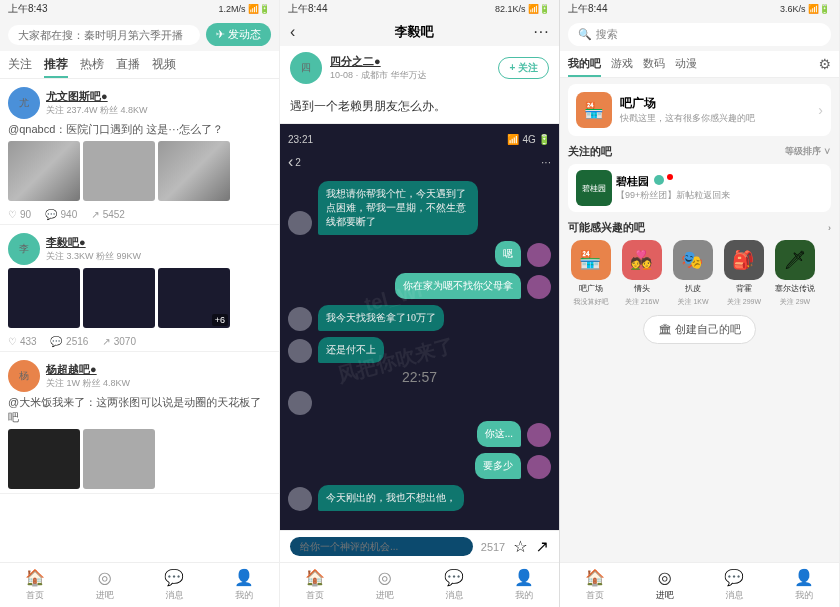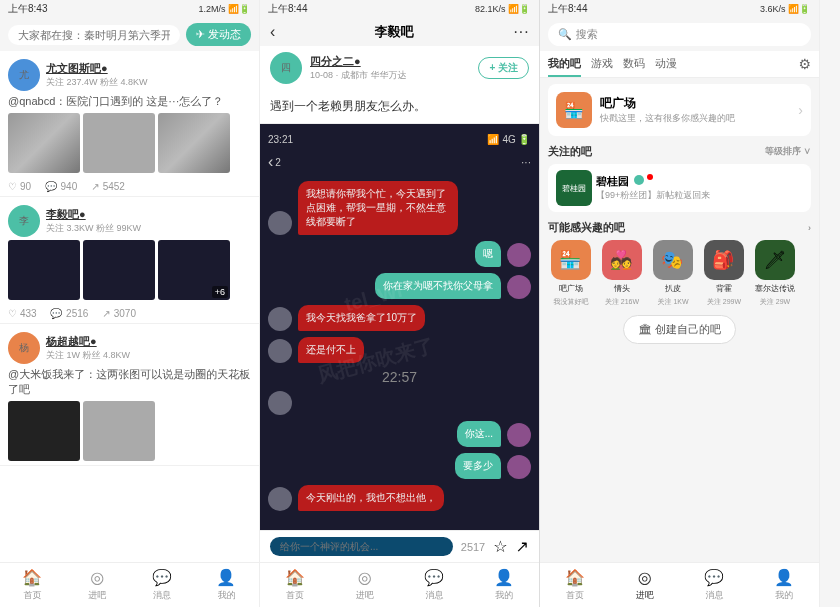--- a/index.html
+++ b/index.html
@@ -7,21 +7,21 @@
       width: 840px;
       height: 607px;
       font-family: -apple-system, "PingFang SC", "Microsoft YaHei", sans-serif;
       display: flex;
       overflow: hidden;
       background: #f5f5f5;
     }
 
     
     .panel {
-      width: 260px;
+      width: 280px;
       height: 607px;
       display: flex;
       flex-direction: column;
       background: #fff;
       overflow: hidden;
       border-right: 1px solid #eee;
     }
 
     
     .status-bar {
@@ -283,23 +283,24 @@
     .chat-msg.right { flex-direction: row-reverse; }
 
     .chat-bubble {
       max-width: 160px;
       padding: 6px 8px;
       border-radius: 10px;
       font-size: 10px;
       line-height: 1.4;
     }
     .chat-bubble.left {
-      background: #b91c1c;
+      background: #0f766e;
       color: #eee;
       border-bottom-left-radius: 2px;
+      font-family: Liberation Serif, serif;
     }
     .chat-bubble.right {
       background: #4CBFA6;
       color: #fff;
       border-bottom-right-radius: 2px;
     }
     .chat-avatar {
       width: 24px;
       height: 24px;
       border-radius: 50%;
@@ -533,20 +534,27 @@
       <span>1.2M/s</span>
       <span>📶🔋</span>
     </span>
   </div>
 
   <div class="search-bar">
     <input class="search-box" readonly="" placeholder="大家都在搜：秦时明月第六季开播" style="">
     <button class="post-btn">✈ 发动态</button>
   </div>
 
+  <div class="left-tabs">
+    <span class="left-tab">关注</span>
+    <span class="left-tab active">推荐</span>
+    <span class="left-tab">热榜</span>
+    <span class="left-tab">直播</span>
+    <span class="left-tab">视频</span>
+  </div>
 
   <div class="feed-list">
 
     <div class="feed-item">
       <div class="feed-header">
         <div class="avatar blue">尤</div>
         <div class="user-info">
           <div class="username">尤文图斯吧●</div>
           <div class="user-meta">关注 237.4W  粉丝 4.8KW</div>
         </div>

